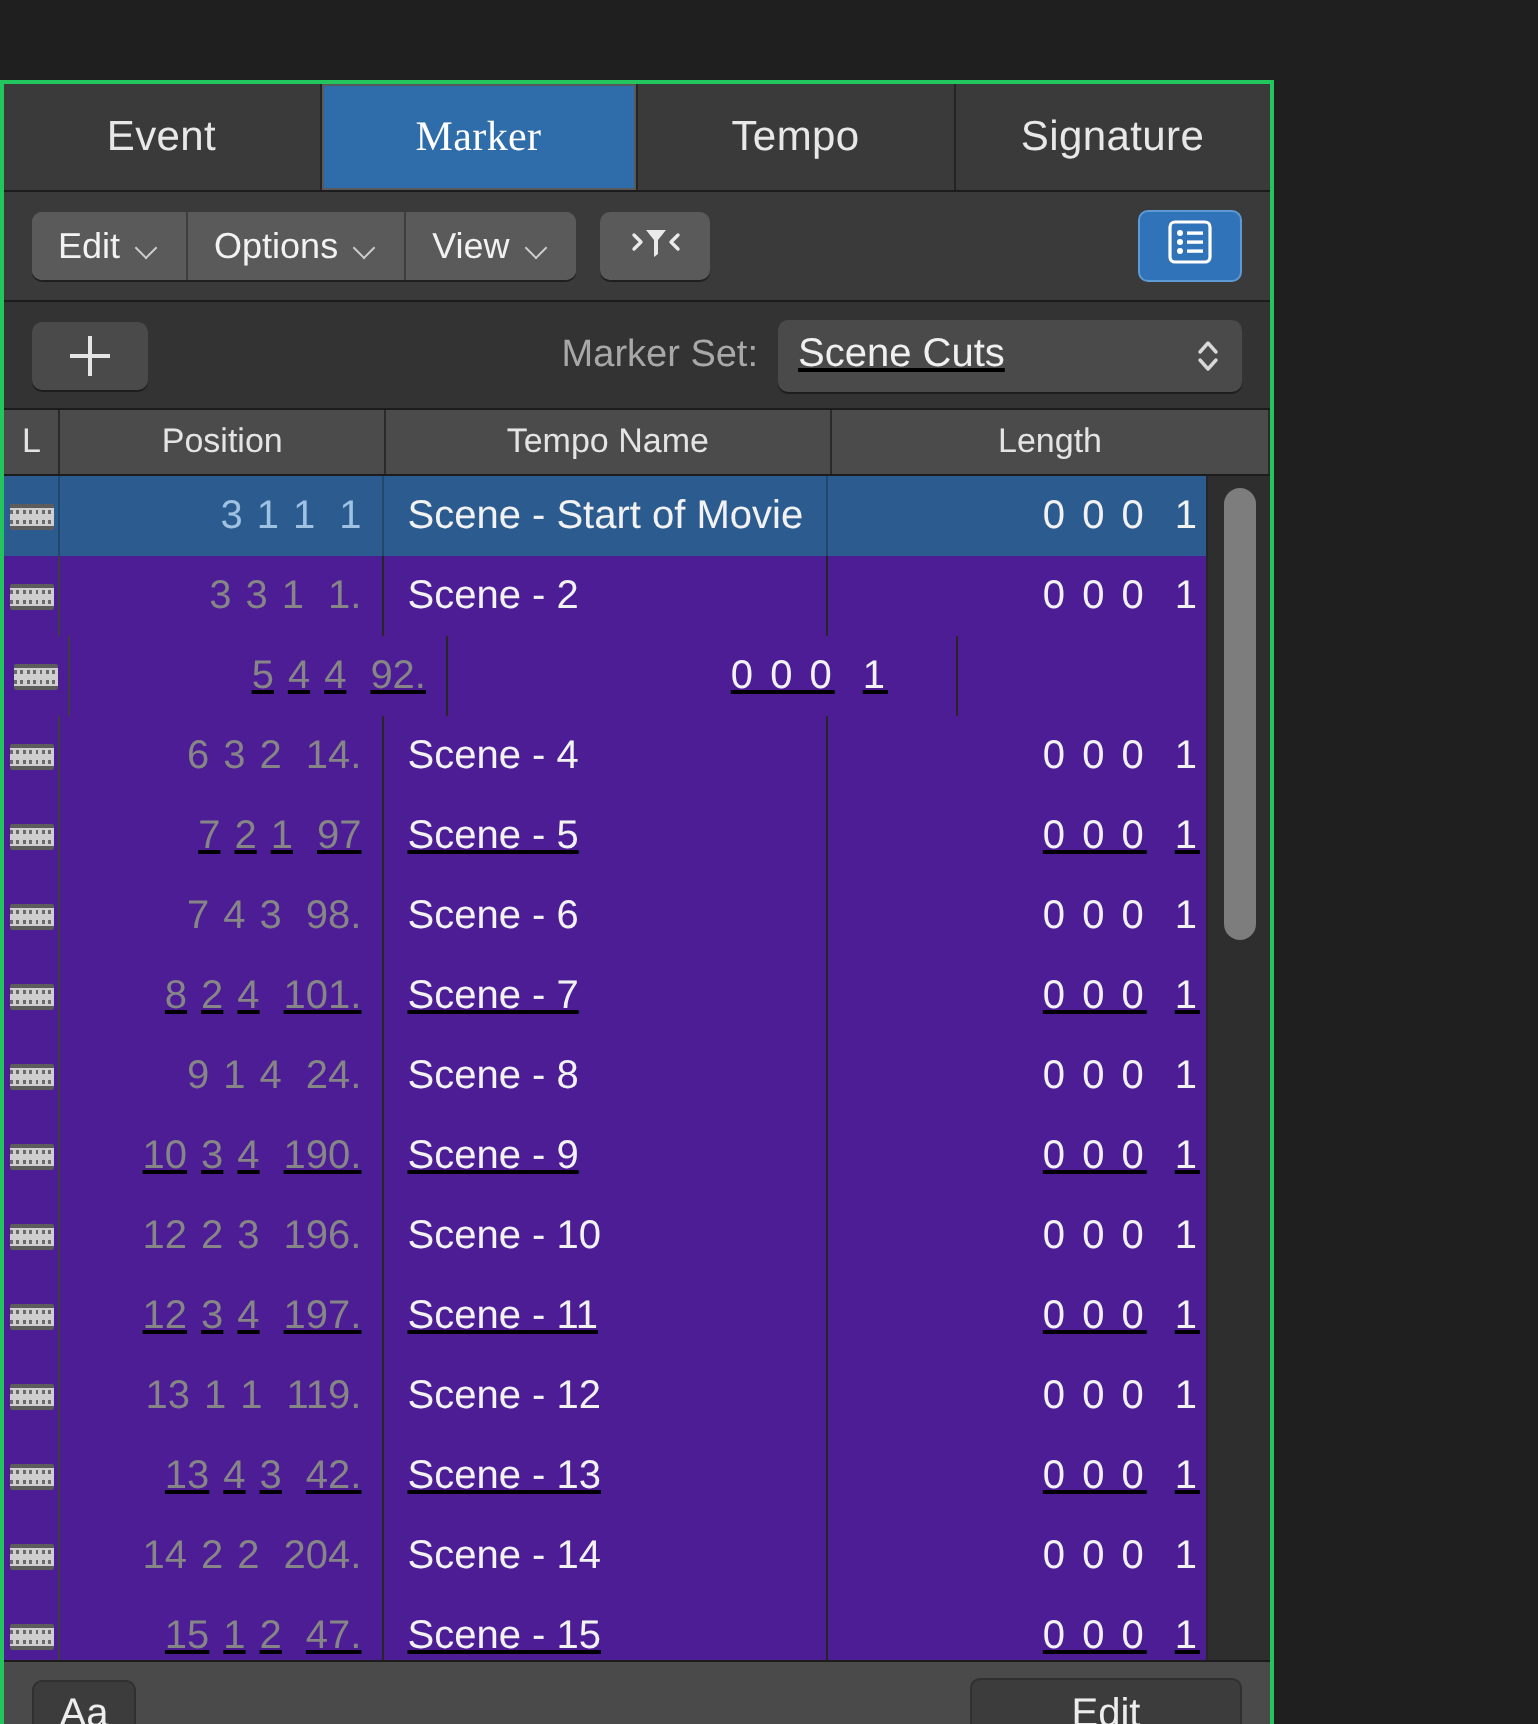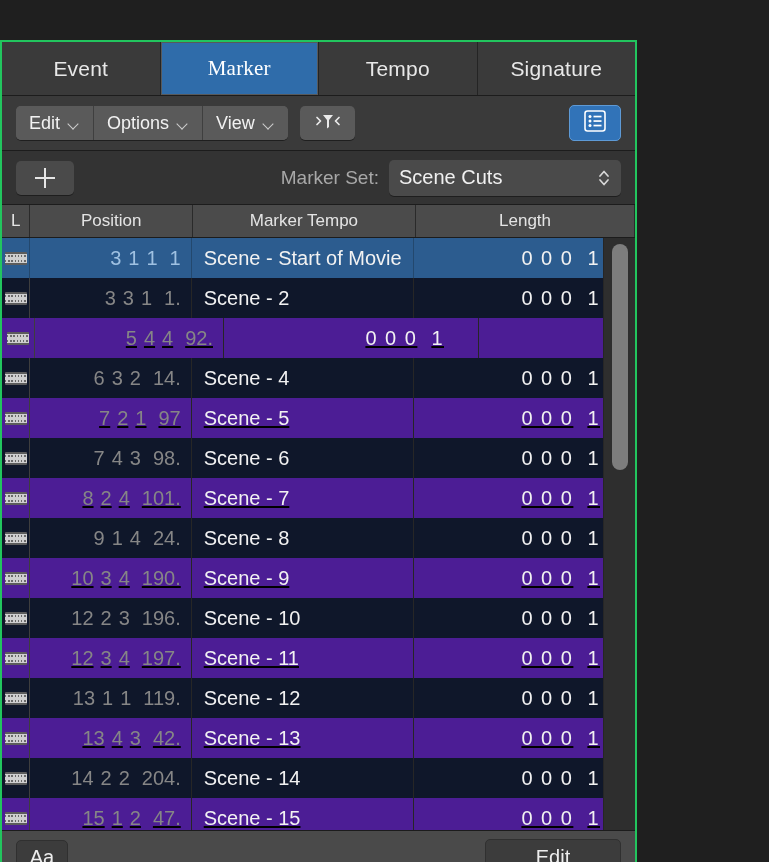--- a/index.html
+++ b/index.html
@@ -159,20 +159,21 @@
     position: relative;
     width: 232px;
     height: 36px;
     background: #4a4a4a;
     border-radius: 5px;
     display: flex;
     align-items: center;
     padding: 0 10px;
     cursor: default;
     box-shadow: 0 1px 0 rgba(0,0,0,.4);
+    text-decoration: underline;
   }
   .popup .pval { color: #f0f0f0; font-size: 20px; }
   .popup .updown {
     position: absolute;
     right: 11px;
     top: 8px;
     width: 12px; height: 20px;
   }
 
   
@@ -206,21 +207,21 @@
     background: #2d2d2d;
     overflow: hidden;
   }
   .row {
     display: flex;
     height: 40px;
     align-items: center;
     cursor: default;
   }
   .row.odd  { background: #4c1d95; text-decoration: underline; }
-  .row.even { background: #0f172a; }
+  .row.even { background: #4c1d95; }
   .row.sel  { background: #2c5c8f; }
 
   .cell {
     height: 100%;
     display: flex;
     align-items: center;
     border-right: 1px solid #262626;
   }
   .row.sel .cell { border-right-color: #23486e; }
 
@@ -417,21 +418,21 @@
   </div>
 
   <div class="colhead" id="colhead">
       <div class="cell c-l">
      <span>L</span>
    </div>
       <div class="cell c-pos">
      <span>Position</span>
    </div>
       <div class="cell c-name">
-     <span>Marker Tempo</span>
+     <span>Tempo Name</span>
    </div>
       <div class="cell c-len">
      <span>Length</span>
    </div>
       <div class="cell c-end"></div>
     </div>
 
   <div class="tablewrap">
     <div id="tbody">
         <div class="row sel">

